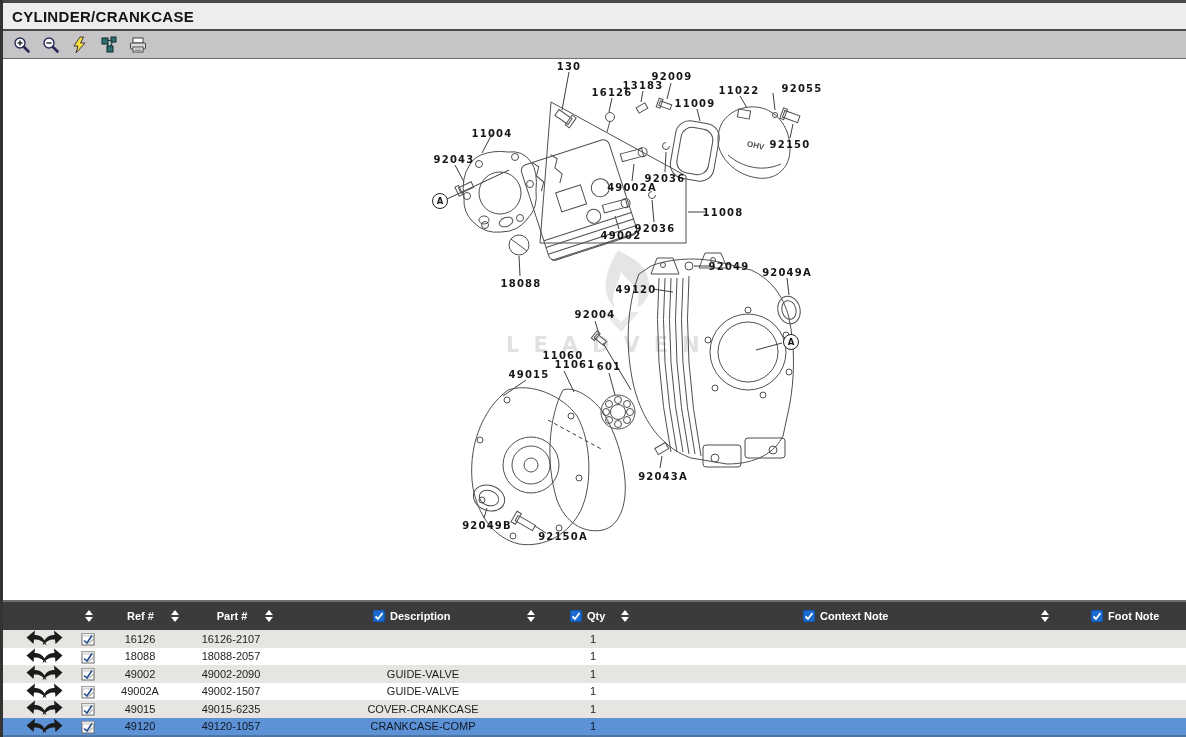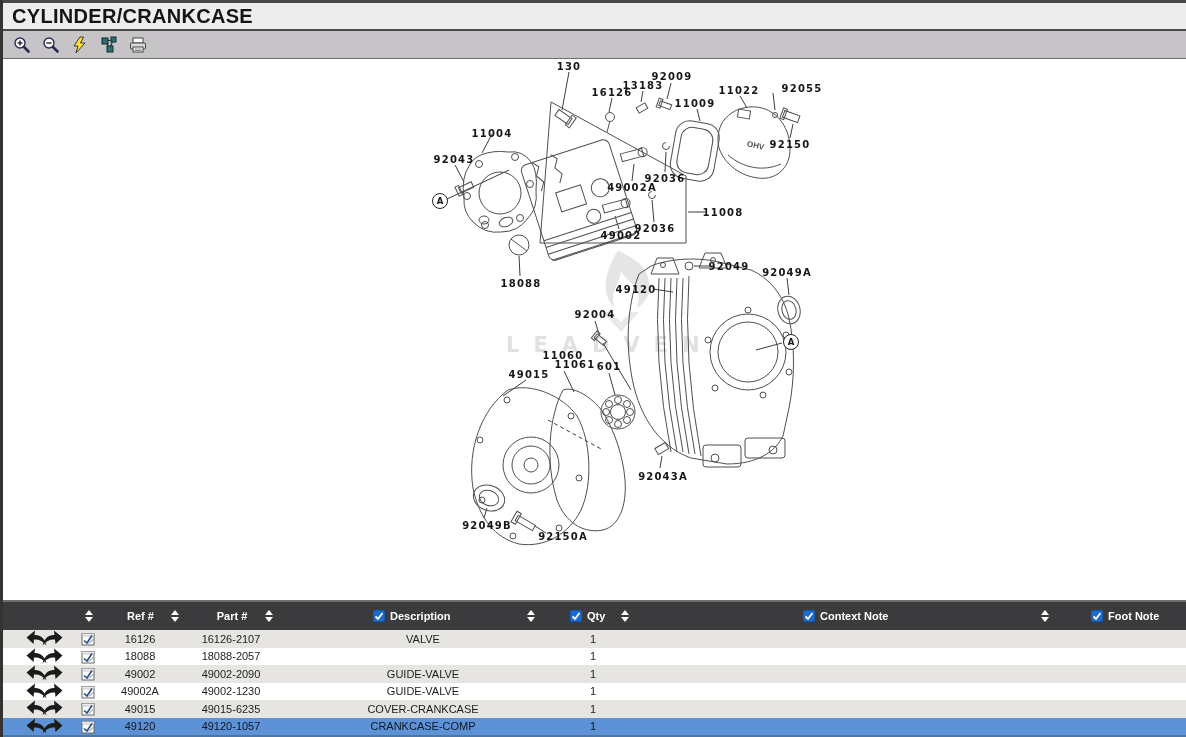--- a/index.html
+++ b/index.html
@@ -9,21 +9,21 @@
     background:#ffffff;
   }
   .frame{position:absolute;inset:0;border-left:3px solid #333;box-sizing:border-box;}
   .top-strip{position:absolute;left:0;top:0;width:100%;height:3px;background:#47484a;}
   .title-bar{
     position:absolute;left:0;top:3px;width:100%;height:26px;background:#ededee;
     border-bottom:2px solid #4a4a4a;box-sizing:content-box;
     display:flex;align-items:center;padding-left:9px;
   }
   .title-bar h1{
-    margin:0;font-size:20px;font-weight:bold;color:#141414;letter-spacing:.3px;
+    margin:0;font-size:15px;font-weight:bold;color:#141414;letter-spacing:.3px;
   }
   .toolbar{
     position:absolute;left:0;top:31px;width:100%;height:28px;background:#c6c4c6;
     border-bottom:1px solid #6e6e6e;display:flex;align-items:center;gap:9px;padding-left:9px;box-sizing:border-box;
   }
   .tool-btn{width:20px;height:20px;display:flex;align-items:center;justify-content:center;cursor:pointer;}
   .diagram{
     position:absolute;left:0;top:60px;width:100%;height:540px;background:#fff;overflow:hidden;
   }
   .diagram svg.drawing{position:absolute;left:0;top:0;}
@@ -448,21 +448,20 @@
     <span class="cell c-icon">
       <svg width="14" height="15" viewBox="0 0 14 15">
         <rect x="1" y="2.5" width="12" height="11.5" fill="#fff" stroke="#666"></rect>
         <rect x="1" y="2.5" width="12" height="2.5" fill="#ececec" stroke="#999" stroke-dasharray="1 1"></rect>
         <path d="M3 9.5 L6 12 L11 4.5" stroke="#234d8c" stroke-width="1.6" fill="none"></path>
         <line x1="8" y1="12.5" x2="12.2" y2="8.3" stroke="#777"></line>
       </svg>
     </span>
     <span class="cell c-ref">16126</span>
     <span class="cell c-part">16126-2107</span>
-    <span class="cell c-desc">VALVE</span>
     <span class="cell c-qty">1</span>
     <span class="cell c-ctx"></span>
     <span class="cell c-foot"></span>
   </div>
       <div class="trow plain">
     <span class="cell c-nav-back" hidden="">
       <svg width="24" height="17" viewBox="0 0 24 17">
             <path d="M2.5,7.5 L11,0.5 L10.5,5 C16,4.5 21,8.5 22.5,15.5 C18.5,10.5 14.5,9 10,9.5 L9.5,14 Z" fill="#1b1b1b"></path>
           </svg>
     </span>
@@ -530,21 +529,21 @@
     </span>
     <span class="cell c-icon">
       <svg width="14" height="15" viewBox="0 0 14 15">
         <rect x="1" y="2.5" width="12" height="11.5" fill="#fff" stroke="#666"></rect>
         <rect x="1" y="2.5" width="12" height="2.5" fill="#ececec" stroke="#999" stroke-dasharray="1 1"></rect>
         <path d="M3 9.5 L6 12 L11 4.5" stroke="#234d8c" stroke-width="1.6" fill="none"></path>
         <line x1="8" y1="12.5" x2="12.2" y2="8.3" stroke="#777"></line>
       </svg>
     </span>
     <span class="cell c-ref">49002A</span>
-    <span class="cell c-part">49002-1230</span>
+    <span class="cell c-part">49002-1507</span>
     <span class="cell c-desc">GUIDE-VALVE</span>
     <span class="cell c-qty">1</span>
     <span class="cell c-ctx"></span>
     <span class="cell c-foot"></span>
   </div>
       <div class="trow alt">
     <span class="cell c-nav-back" hidden="">
       <svg width="24" height="17" viewBox="0 0 24 17">
             <path d="M2.5,7.5 L11,0.5 L10.5,5 C16,4.5 21,8.5 22.5,15.5 C18.5,10.5 14.5,9 10,9.5 L9.5,14 Z" fill="#1b1b1b"></path>
           </svg>

